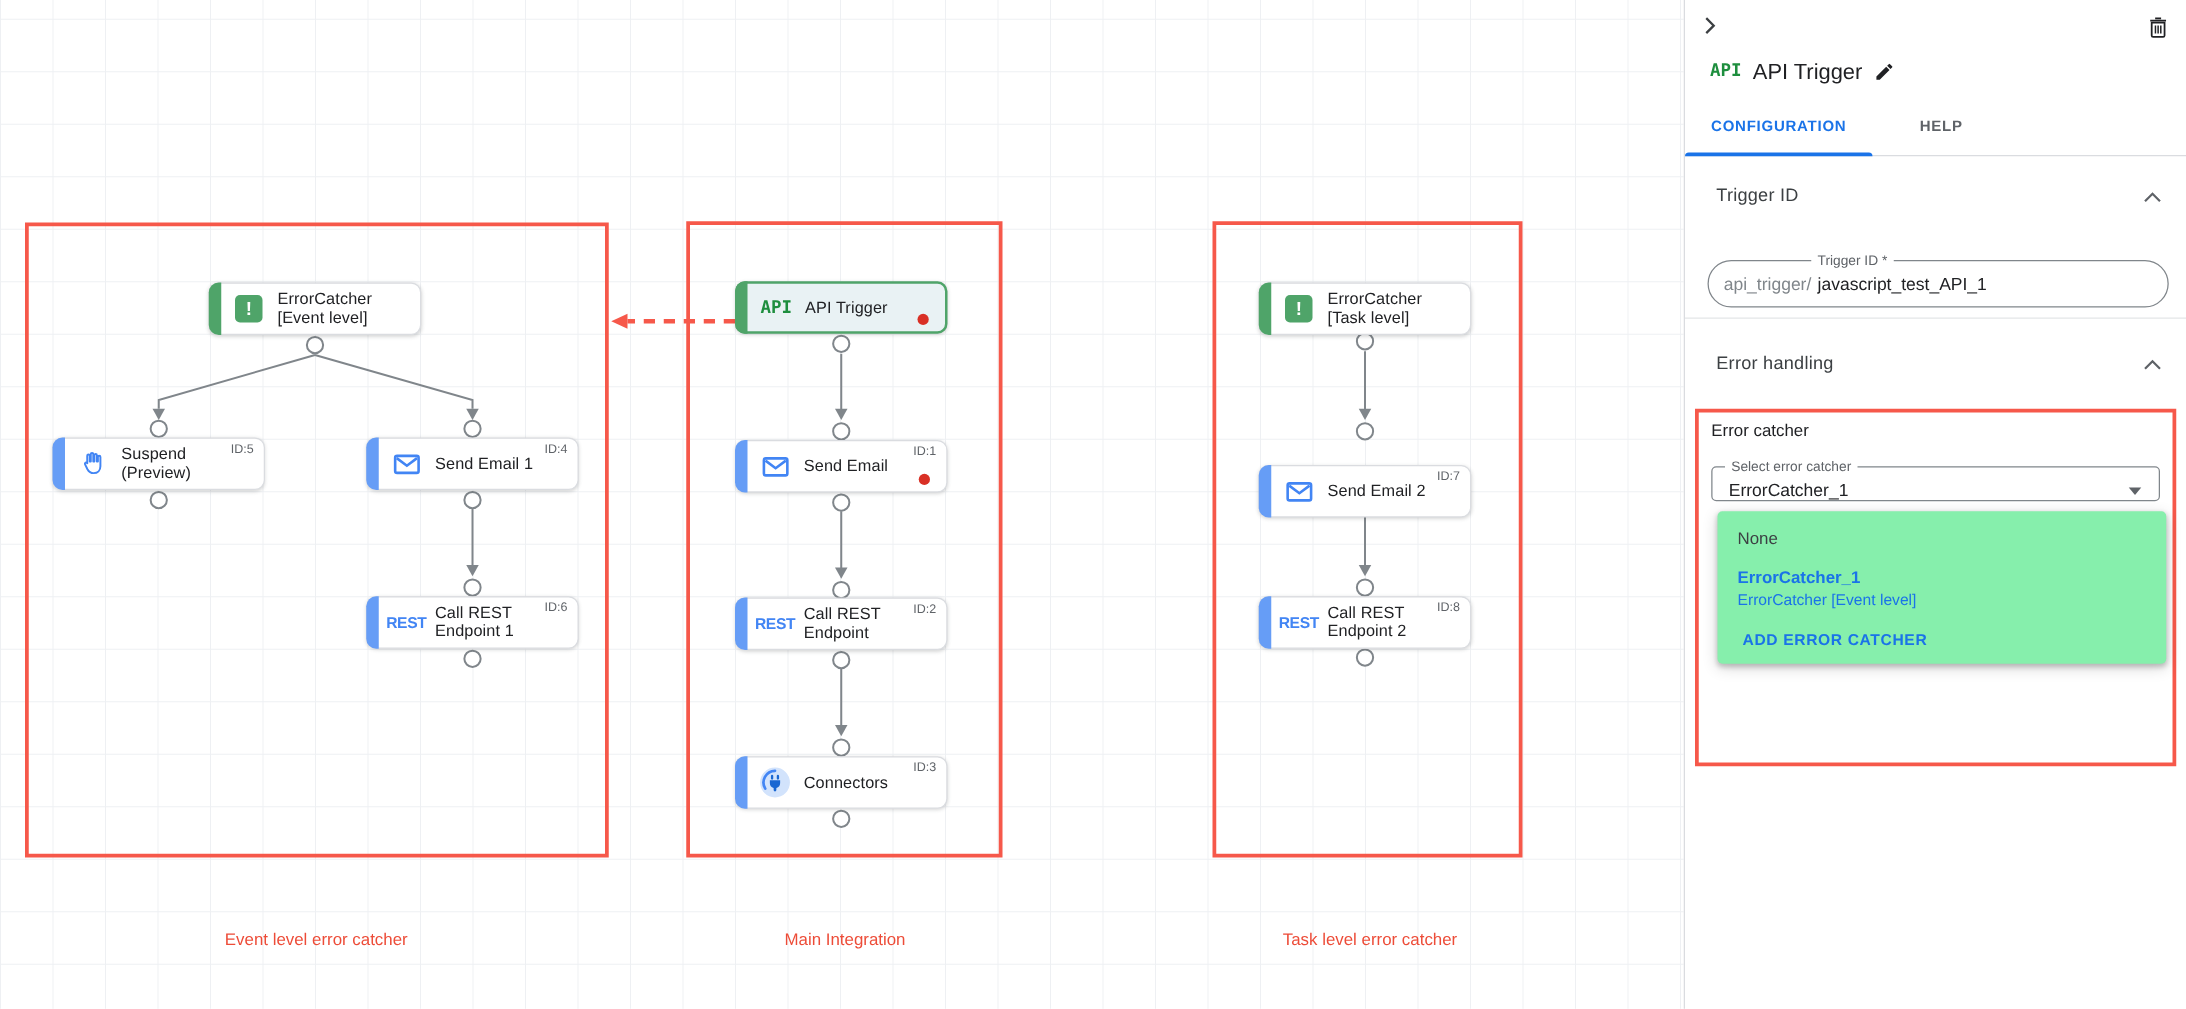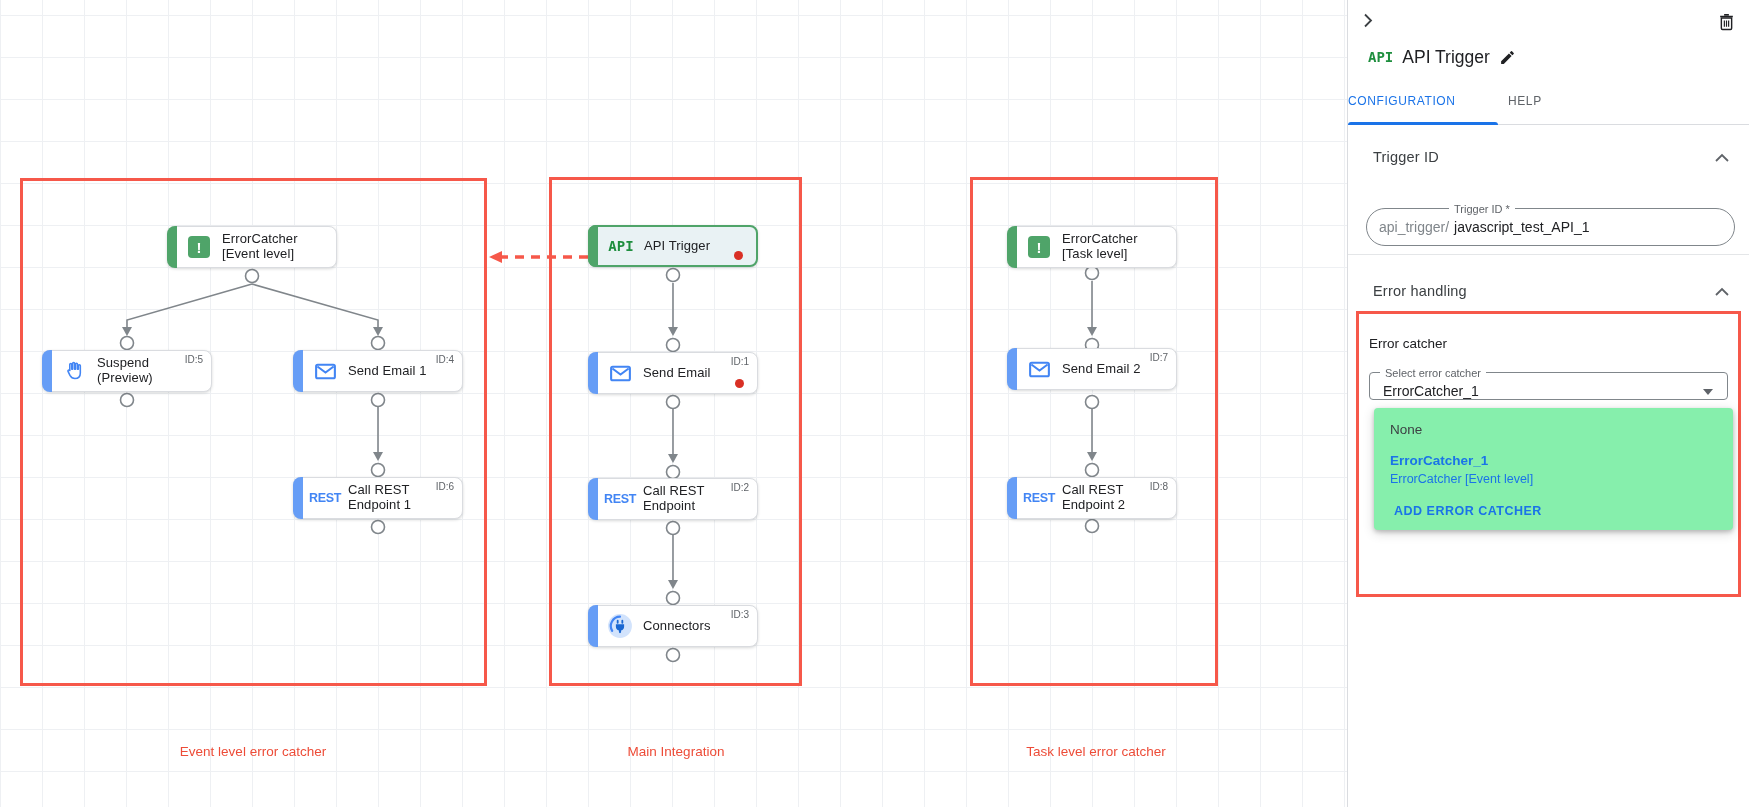--- a/index.html
+++ b/index.html
@@ -45,34 +45,34 @@
   .api-ic{font-family:"DejaVu Sans Mono","Liberation Mono",monospace;font-weight:700;font-size:14px;color:#1e8e3e;letter-spacing:0}
   .rest-ic{font-weight:700;font-size:12.5px;color:var(--icon-blue);letter-spacing:-.3px}
 
   
   .panel{position:absolute;left:1347px;top:0;width:402px;height:807px;background:#fff;border-left:1px solid var(--line)}
   .ptoolbar{display:flex;justify-content:space-between;align-items:flex-start;padding:12px 13px 0 12px;height:34px}
   .icon-btn{cursor:pointer;display:inline-flex}
   .phead{display:flex;align-items:center;gap:9px;padding-left:20px;margin-top:8px;height:30px}
   .phead .ptitle{font-size:17.5px;color:var(--ink)}
   .tabbar{display:flex;margin-top:16px;border-bottom:1px solid var(--line)}
-  .tab{padding:6px 0 16px 0;font-size:12px;font-weight:400;letter-spacing:.6px;text-align:left;cursor:pointer}
+  .tab{padding:6px 0 16px 0;font-size:12px;font-weight:700;letter-spacing:.6px;text-align:center;cursor:pointer}
   .tab.active{width:150px;color:var(--blue);position:relative}
   .tab.active::after{content:"";position:absolute;left:0;right:0;bottom:-1px;height:3px;background:var(--blue);border-radius:3px 3px 0 0}
   .tab.idle{width:90px;margin-left:10px;color:var(--muted)}
   .pbody{padding:0 20px 0 25px}
   .sect-head{display:flex;justify-content:space-between;align-items:center;margin-top:24px;font-size:14.5px;color:var(--ink2);letter-spacing:.2px}
   .fld{position:relative;margin:43px -6px 0 -7px;height:38px;border:1px solid #80868b;border-radius:19px}
   .fld .flabel{position:absolute;top:-6px;left:82px;background:#fff;padding:0 5px;font-size:11px;color:var(--muted)}
   .fld .fval{padding:10px 0 0 12px;font-size:14px;white-space:nowrap}
   .fld .pref{color:#80868b}
   .fld .val{color:var(--ink);margin-left:5px}
   .divider{margin:8px -20px 0 -25px;border-top:1px solid #e4e6e8}
   .eh-head{margin-top:28px}
-  .redzone{margin:12px -12px 0 -17px;border:3px solid var(--red);padding:20px 10px 0 10px;height:286px}
+  .redzone{margin:28px -12px 0 -17px;border:3px solid var(--red);padding:5px 10px 0 10px;height:286px}
   .ec-label{margin-top:2px;font-size:13.5px;color:var(--ink)}
   .sel{position:relative;margin-top:21px;height:28px;border:1px solid #80868b;border-radius:4px;cursor:pointer}
   .sel .flabel{position:absolute;top:-6px;left:10px;background:#fff;padding:0 5px;font-size:11px;color:var(--muted)}
   .sel .sval{padding:10px 0 0 13px;font-size:14px;color:var(--ink)}
   .caret{position:absolute;right:14px;top:16px;width:0;height:0;border-left:5px solid transparent;border-right:5px solid transparent;border-top:6px solid var(--muted)}
   .menu{margin:8px 0 0 5px;width:359px;background:#86efac;border-radius:4px;box-shadow:0 2px 4px rgba(0,0,0,.2),0 3px 12px rgba(0,0,0,.16);padding:12px 0 10px 0}
   .mi-none{padding:2px 16px 0 16px;font-size:13.5px;color:var(--ink2);cursor:pointer}
   .opt{padding:16px 16px 0 16px;cursor:pointer}
   .opt .oname{font-size:13.5px;font-weight:700;color:var(--ink)}
   .opt .odesc{font-size:12.5px;color:var(--ink);margin-top:4px}
@@ -230,21 +230,21 @@
       <div class="node green" style="left: 1007px; top: 226px;">
         <span class="accent"></span>
         <span class="nicon">
           <span class="ec-ic">!</span>
         </span>
         <span class="ntitle">
           <div>ErrorCatcher</div>
           <div>[Task level]</div>
         </span>
       </div>
-      <div class="node" style="left: 1007px; top: 348px;">
+      <div class="node" style="left: 1007px; top: 372px;">
         <span class="accent"></span>
         <span class="nicon">
           <svg width="25" height="25" viewBox="0 0 24 24">
             <rect x="3" y="5.5" width="18" height="13" rx="1.5" fill="#fff" stroke="#4285f4" stroke-width="2"></rect>
             <path d="M4.2 7.2l7.8 5.8 7.8-5.8" fill="none" stroke="#4285f4" stroke-width="2"></path>
           </svg>
         </span>
         <span class="ntitle">
           <div>Send Email 2</div>
         </span>

